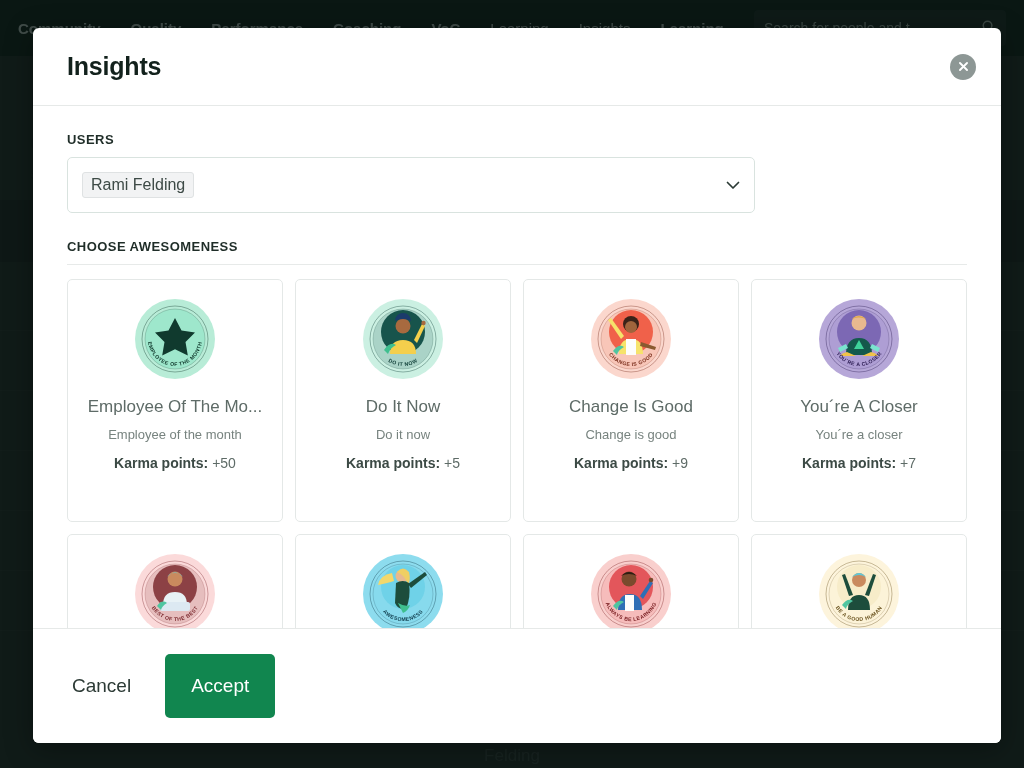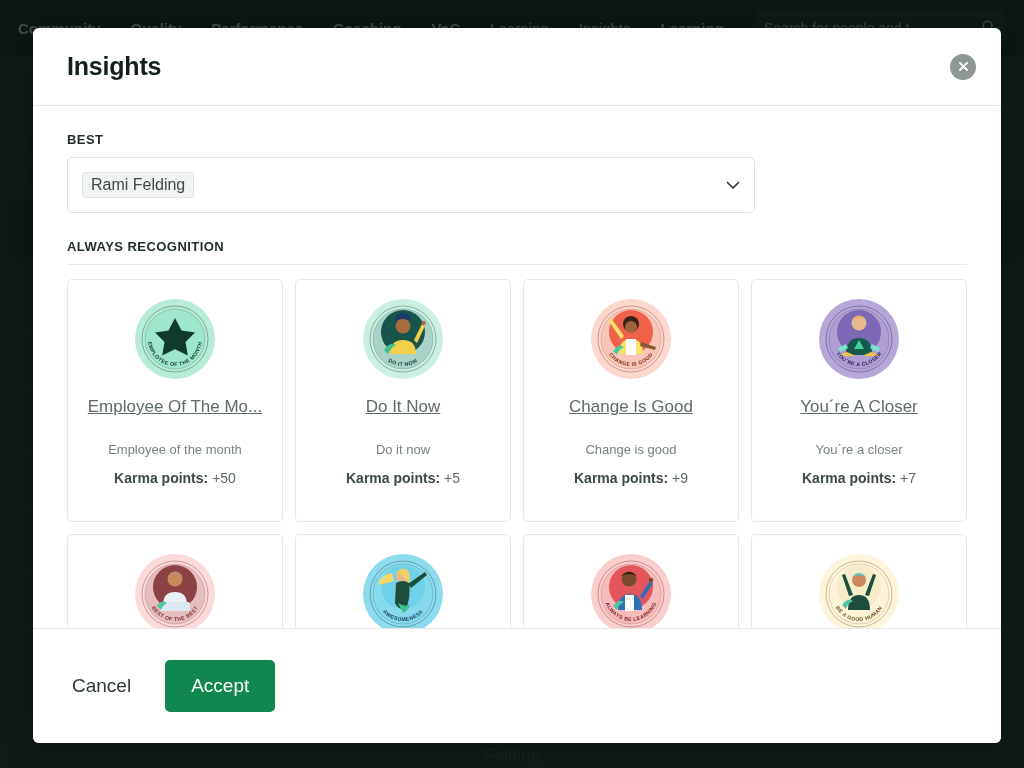--- a/index.html
+++ b/index.html
@@ -173,23 +173,22 @@
   .badge-art {
     width: 82px; height: 82px;
     margin: 0 auto 16px auto;
     position: relative;
   }
   .badge-art svg { display: block; }
   .badge-title {
     font-size: 17px;
     color: #5e6b67;
     line-height: 1.27;
-    margin-bottom: 24px;
+    margin-bottom: 9px;
     padding: 0 4px;
-    text-decoration: underline;
   }
   .badge-desc {
     font-size: 13px;
     color: #77837f;
     margin-bottom: 13px;
   }
   .badge-karma {
     font-size: 14px;
     color: #5e6b67;
   }
@@ -213,21 +212,21 @@
     padding: 6px 4px;
   }
   #accept-button {
     background: #11864f;
     color: #fff;
     border: none;
     border-radius: 5px;
     font-size: 19px;
     font-family: inherit;
     padding: 0 26px;
-    height: 52px;
+    height: 64px;
     cursor: pointer;
   }
 </style>
 </head>
 <body>
 
 <div id="bg-app">
   <div id="bg-navbar">
     <span class="bg-nav-item">Community</span>
     <span class="bg-nav-item">Quality</span>
@@ -275,32 +274,32 @@
     <button id="close-button">
       <svg width="13" height="13" viewBox="0 0 14 14" stroke="#ffffff" stroke-width="2" stroke-linecap="round">
         <line x1="3.2" y1="3.2" x2="10.8" y2="10.8"></line>
         <line x1="10.8" y1="3.2" x2="3.2" y2="10.8"></line>
       </svg>
     </button>
   </div>
 
   <div id="modal-body">
 
-    <div class="field-label">BEST</div>
+    <div class="field-label">USERS</div>
 
     <div id="users-select">
       <span class="user-chip">Rami Felding</span>
       <span id="users-chevron">
         <svg width="14" height="9" viewBox="0 0 14 9" fill="none" stroke="#2b3a35" stroke-width="1.7" stroke-linecap="round" stroke-linejoin="round">
           <polyline points="1.5,1.5 7,7 12.5,1.5"></polyline>
         </svg>
       </span>
     </div>
 
-    <div class="field-label" id="choose-label">ALWAYS RECOGNITION</div>
+    <div class="field-label" id="choose-label">CHOOSE AWESOMENESS</div>
     <div id="choose-divider"></div>
 
     <div id="badge-grid">
         <div class="badge-card">
           <div class="badge-art">
             <svg width="82" height="82" viewBox="0 0 82 82">
               <circle cx="41" cy="41" r="40" fill="#b8ecd7"></circle>
               <circle cx="41" cy="41" r="33" fill="none" stroke="#123a2d" stroke-width="0.7" opacity="0.55"></circle>
               <circle cx="41" cy="41" r="30" fill="#2fd19a" opacity="0.18"></circle>
               <polygon points="41,20 47.5,32.5 61,34.5 51.5,44 53.8,57.5 41,51.2 28.2,57.5 30.5,44 21,34.5 34.5,32.5" fill="#103a2e"></polygon>

